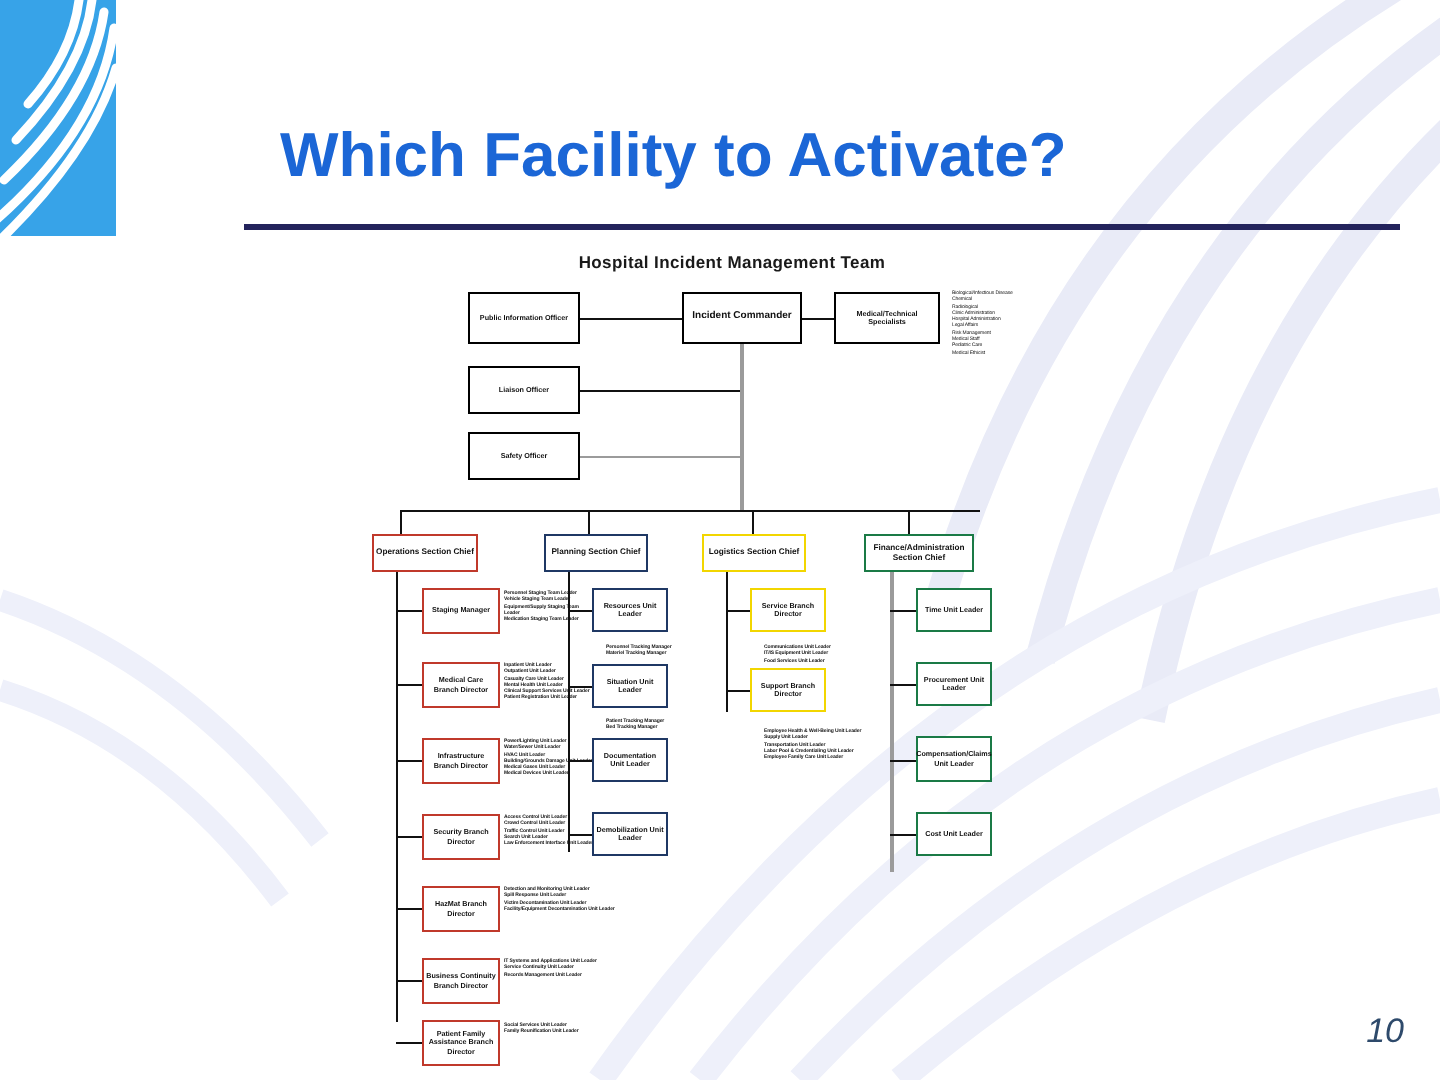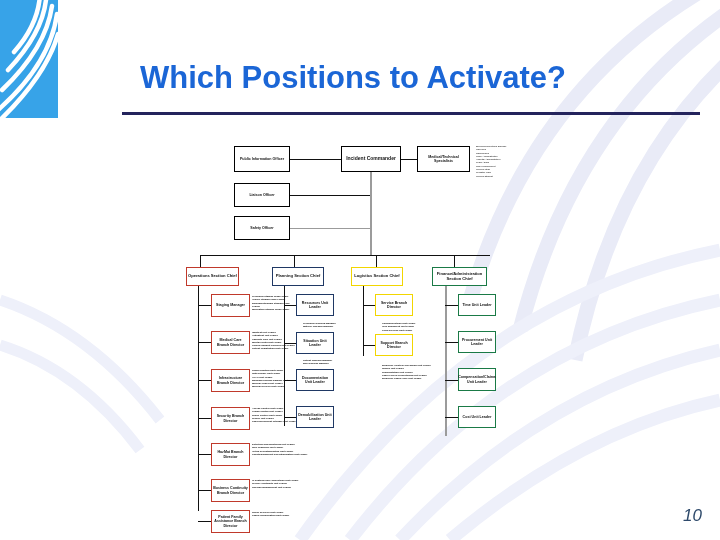--- a/index.html
+++ b/index.html
@@ -113,27 +113,28 @@
     <g fill="none" stroke="#ffffff" stroke-width="4.5" stroke-linecap="round">
       <path d="M 40 -5 Q 38 25 14 52"></path>
       <path d="M 46 0 Q 42 34 8 70"></path>
       <path d="M 52 6 Q 46 48 2 90"></path>
       <path d="M 57 14 Q 50 64 -2 110"></path>
       <path d="M 58 34 Q 46 76 -2 122"></path>
     </g>
   </svg>
 </div>
 
-<div class="title">Which Positions to Activate?</div>
+<div class="title">Which Facility to Activate?</div>
 <div class="title-rule"></div>
 
 <div class="page-num">10</div>
 
 <div class="chart">
 
+  <div class="chart-title">Hospital Incident Management Team</div>
 
   <div class="node big" style="left:155px;top:20px;width:60px;height:26px;">
     <span>Incident Commander</span>
   </div>
 
   <div class="node" style="left:48px;top:20px;width:56px;height:26px;">
     <span>Public Information Officer</span>
   </div>
   <div class="conn" style="left:104px;top:33px;width:51px;height:1.2px;"></div>
 

